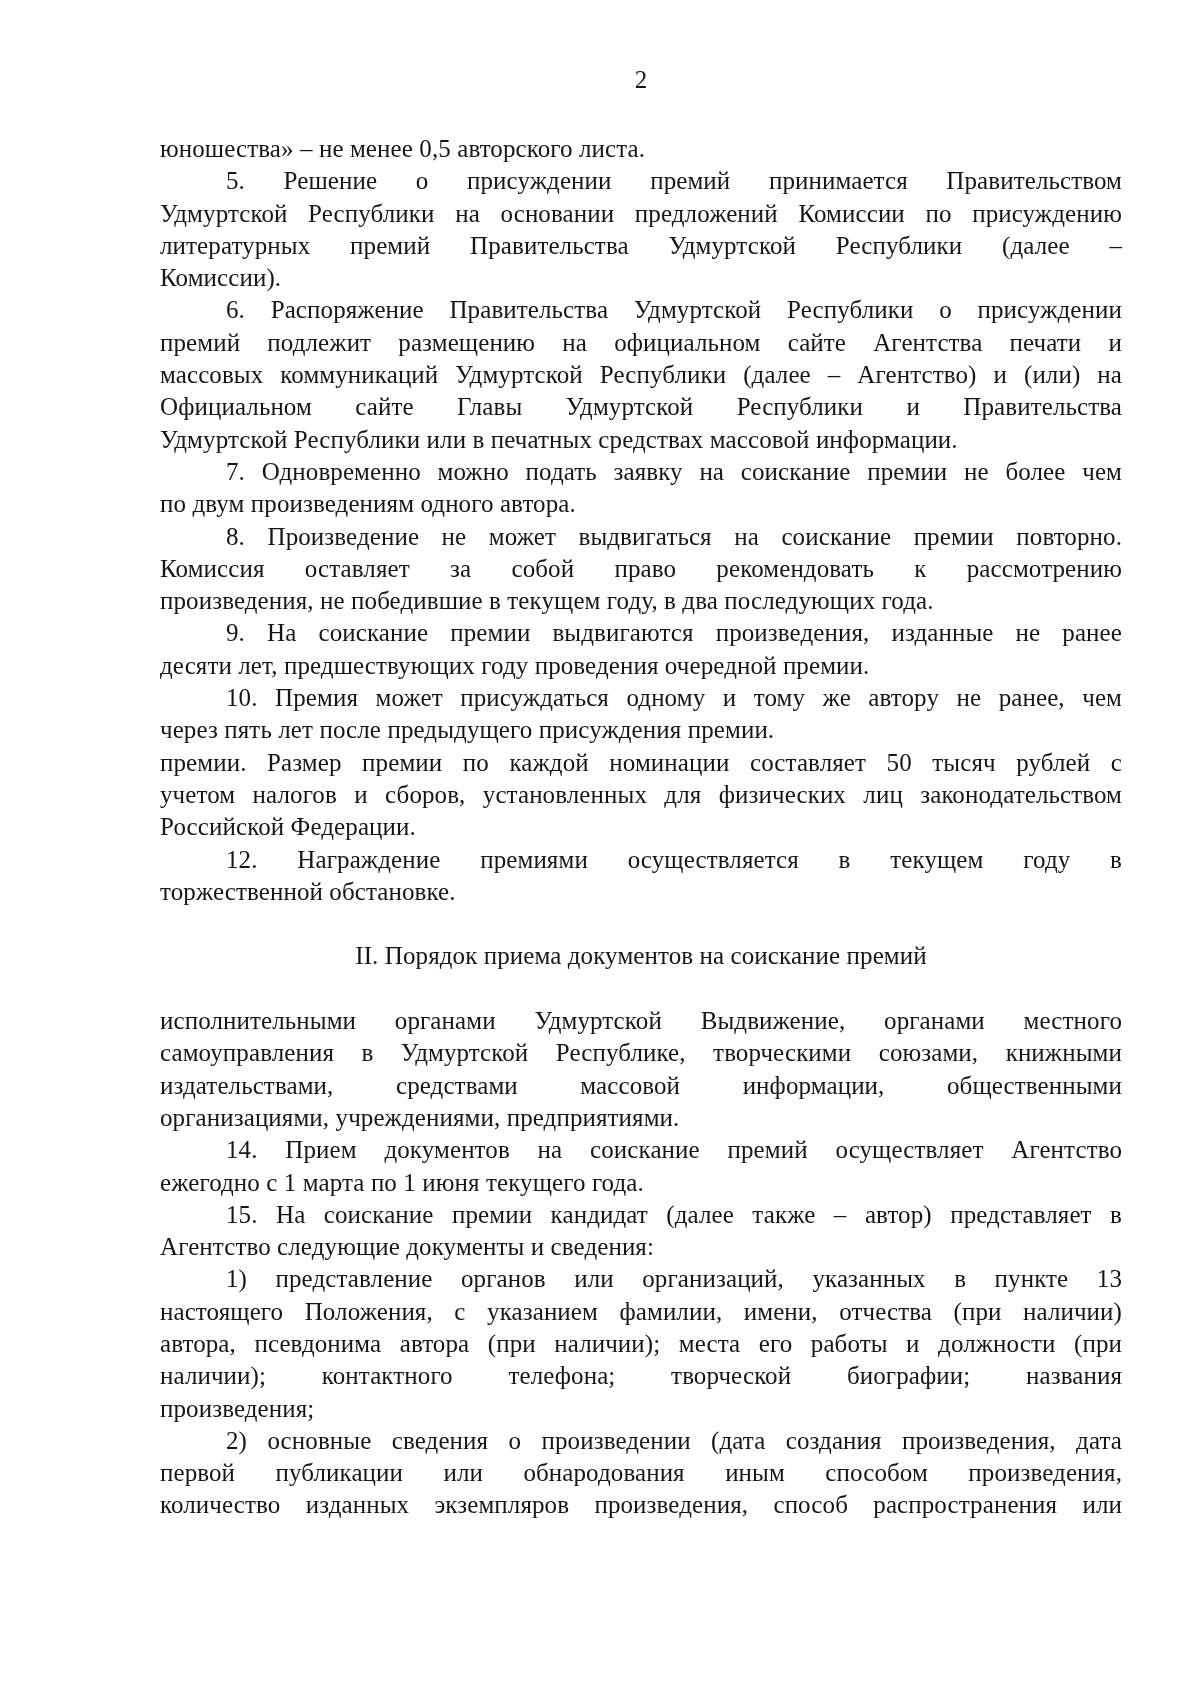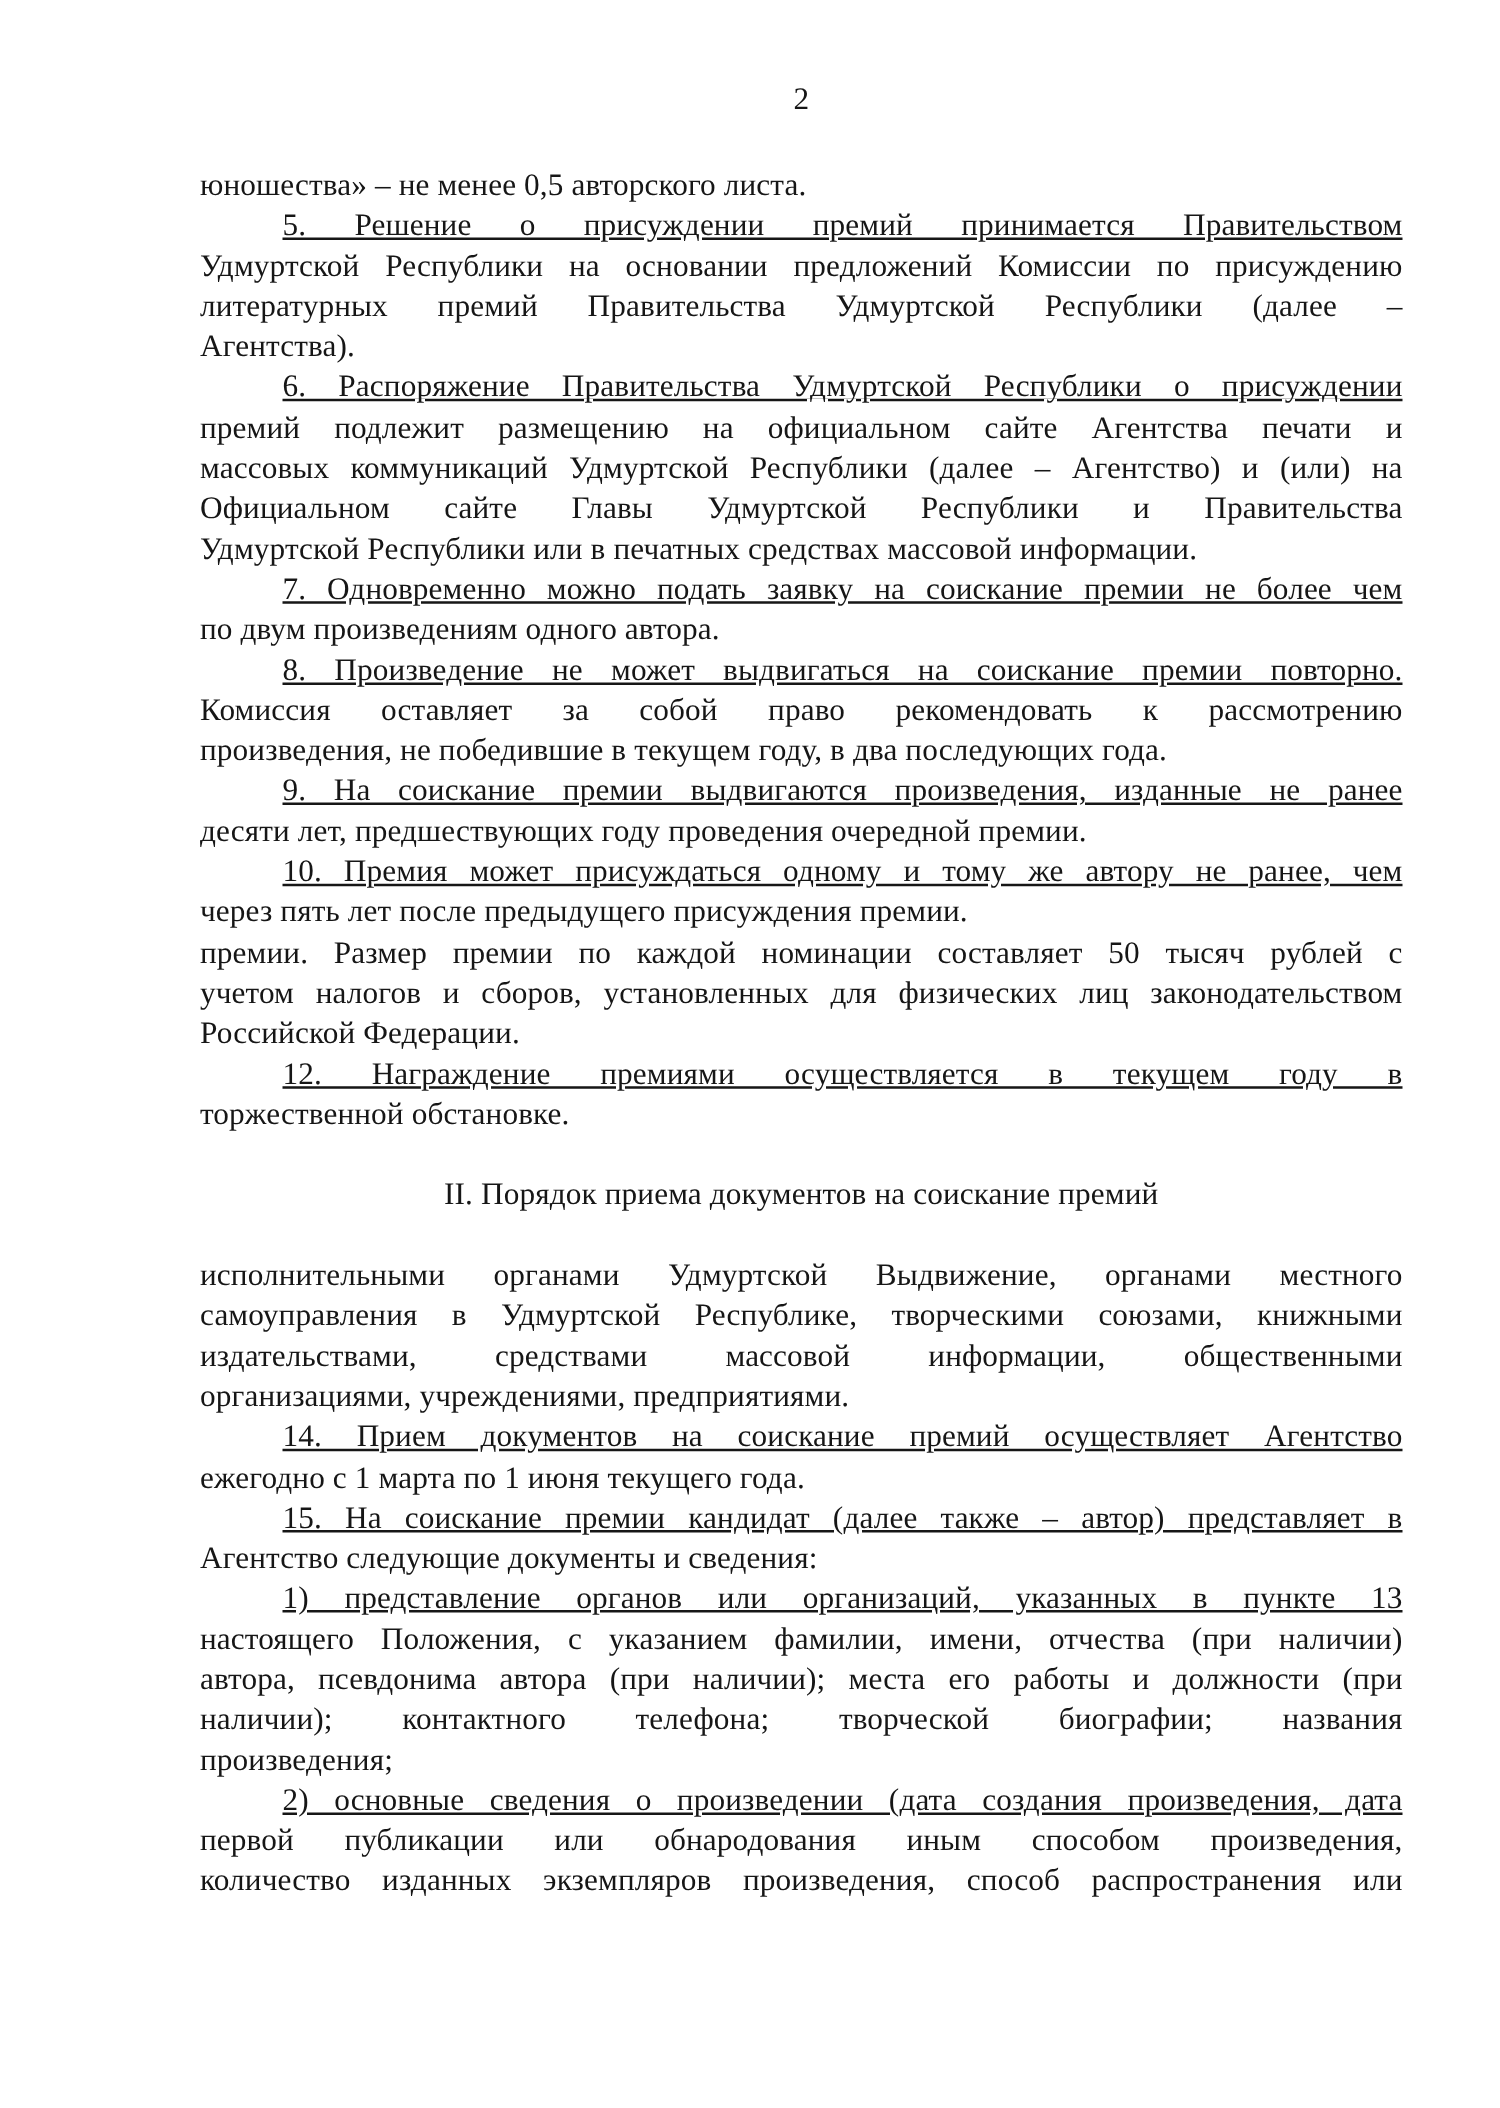--- a/index.html
+++ b/index.html
@@ -30,38 +30,38 @@
     font-size: 25px;
     line-height: 32.3px;
   }
   .block { margin: 0; }
   .block.heading { text-align: center; margin: 32.3px 0; }
   .line {
     text-align: justify;
     text-align-last: justify;
     letter-spacing: 0.1px;
   }
-  .line.first { text-indent: 66px; text-decoration: underline; }
+  .line.first { text-indent: 66px; }
   .line.last { text-align-last: left; }
   .line.center { text-align: center; text-align-last: center; }
 </style>
 </head>
 <body>
 
 <div class="page" style="background: rgb(255, 255, 255); color: rgb(22, 22, 22);">
   <div class="page-number">2</div>
   <div class="content">
       <div class="block continuation">
         <div class="line last">юношества» – не менее 0,5 авторского листа.</div>
       </div>
       <div class="block paragraph">
         <div class="line first">5. Решение о присуждении премий принимается Правительством</div>
         <div class="line">Удмуртской Республики на основании предложений Комиссии по присуждению</div>
         <div class="line">литературных премий Правительства Удмуртской Республики (далее –</div>
-        <div class="line last">Агентства).</div>
+        <div class="line last">Комиссии).</div>
       </div>
       <div class="block paragraph">
         <div class="line first">6. Распоряжение Правительства Удмуртской Республики о присуждении</div>
         <div class="line">премий подлежит размещению на официальном сайте Агентства печати и</div>
         <div class="line">массовых коммуникаций Удмуртской Республики (далее – Агентство) и (или) на</div>
         <div class="line">Официальном сайте Главы Удмуртской Республики и Правительства</div>
         <div class="line last">Удмуртской Республики или в печатных средствах массовой информации.</div>
       </div>
       <div class="block paragraph">
         <div class="line first">7. Одновременно можно подать заявку на соискание премии не более чем</div>

